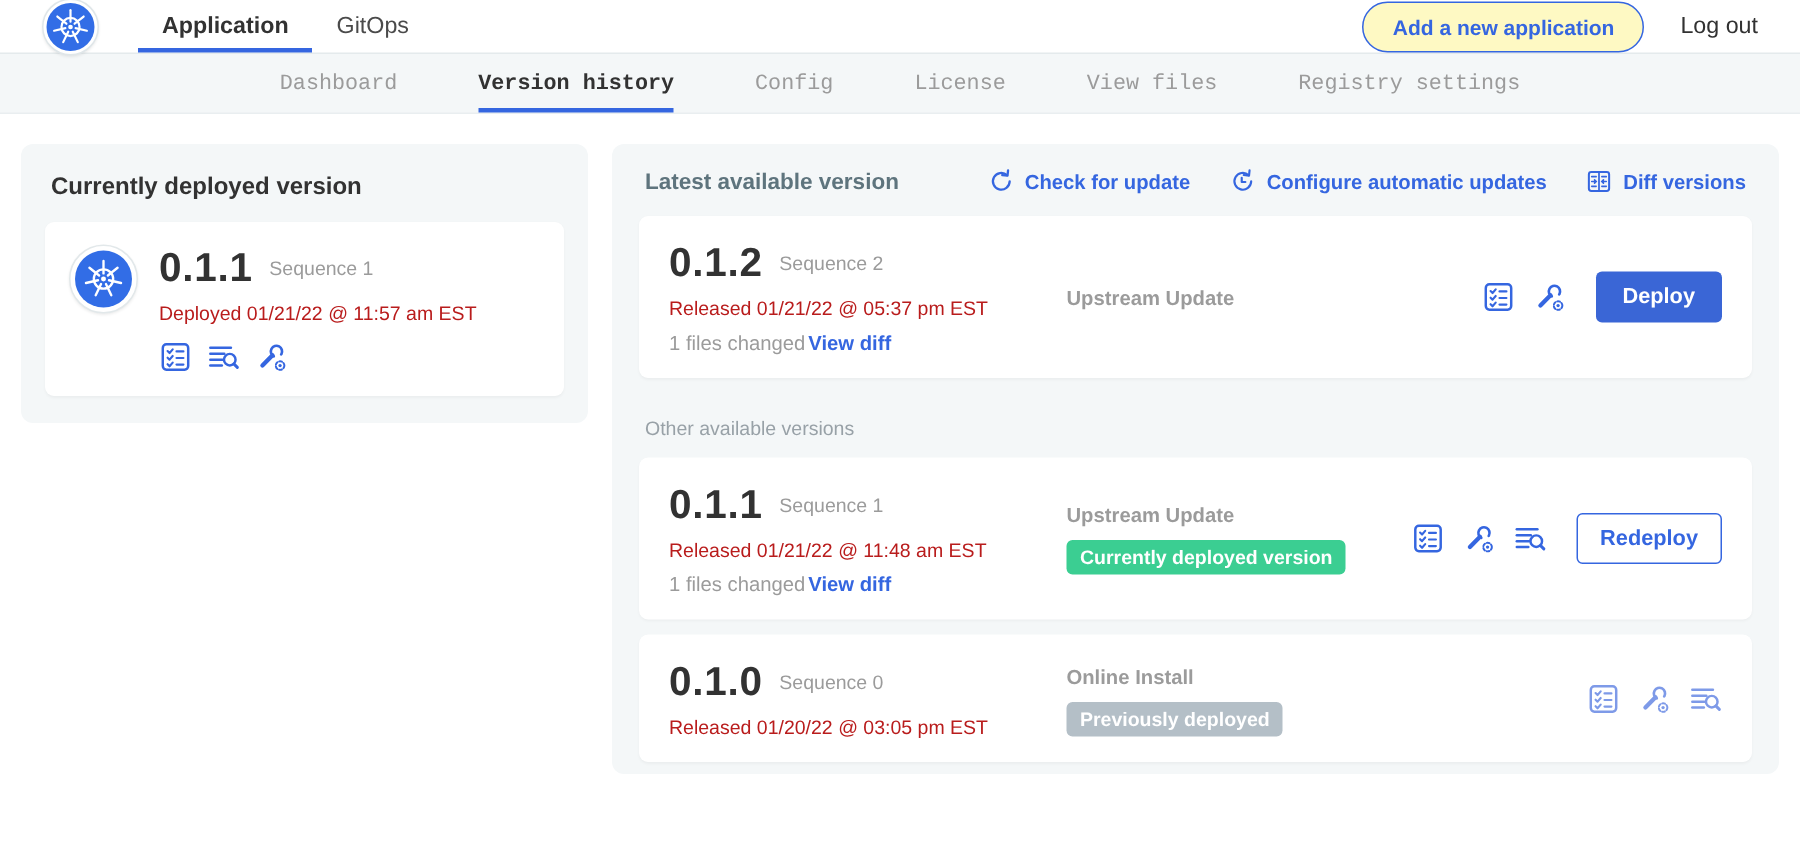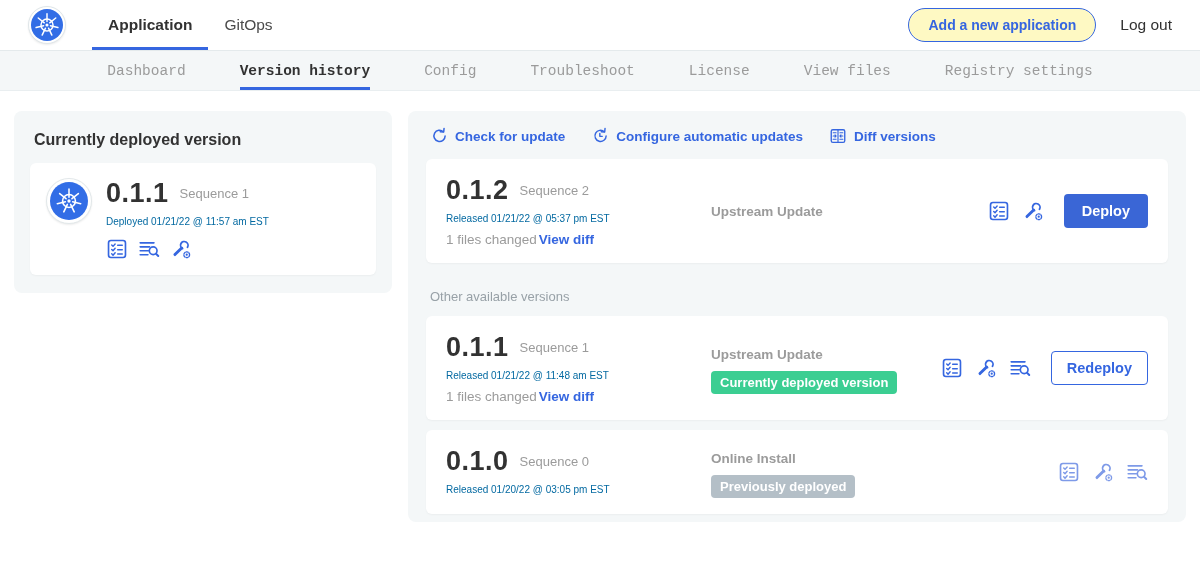--- a/index.html
+++ b/index.html
@@ -1,20 +1,20 @@
 <!DOCTYPE html>
 <html><head>
 <meta charset="utf-8">
 <style>
   * { margin:0; padding:0; box-sizing:border-box; }
   html,body { width:1200px; height:564px; background:#ffffff; overflow:hidden;
     font-family:"Liberation Sans","DejaVu Sans",sans-serif; color:#323232; }
 
   
-  .header { height:51px; background:#fff; display:flex; align-items:stretch;
+  .header { height:36px; background:#fff; display:flex; align-items:stretch;
     border-bottom:1px solid #e4eaec; padding:0 28px; }
   .logo-outer { width:38px; height:38px; border-radius:50%; background:#fff;
     border:1px solid #dfe6e9; display:flex; align-items:center; justify-content:center;
     align-self:center; box-shadow:0 1px 2px rgba(0,0,0,.08); }
   .logo-blue { width:32px; height:32px; border-radius:50%; background:#326de6;
     display:flex; align-items:center; justify-content:center; }
   .app-tabs { display:flex; margin-left:26px; }
   .app-tab { display:flex; align-items:center; padding:0 16px; font-size:15.5px;
     color:#4a4a4a; font-weight:500; cursor:pointer; border-bottom:3px solid transparent;
     padding-top:3px; }
@@ -44,21 +44,21 @@
     display:flex; gap:14px; box-shadow:0 1px 2px rgba(0,0,0,.04); }
   .k8s-outer { width:46px; height:46px; border-radius:50%; background:#fff;
     border:1px solid #e2e8ea; display:flex; align-items:center; justify-content:center;
     flex-shrink:0; box-shadow:0 1px 2px rgba(0,0,0,.08); }
   .k8s-blue { width:38px; height:38px; border-radius:50%; background:#326de6;
     display:flex; align-items:center; justify-content:center; }
 
   .ver-row { display:flex; align-items:center; gap:11px; }
   .ver-num { font-size:27px; font-weight:700; color:#323232; letter-spacing:.5px; }
   .ver-seq { font-size:13px; color:#9b9b9b; font-weight:500; }
-  .muted-line { font-size:10px; color:#0369a1; font-weight:500; margin-top:7px; }
+  .muted-line { font-size:13px; color:#b91c1c; font-weight:500; margin-top:7px; }
   .icon-row { display:flex; gap:10px; margin-top:11px; }
   .icon { width:22px; height:22px; color:#3566e0; cursor:pointer; display:inline-block; }
   .icon svg { width:100%; height:100%; display:block; }
   .icon.small { width:18px; height:18px; }
   .icon.light { color:#7e9ae8; }
 
   
   .avail-header { display:flex; align-items:center; justify-content:space-between;
     padding:2px 4px 0; margin-bottom:14px; }
   .avail-title { font-size:15px; font-weight:600; color:#5e747d; }
@@ -184,21 +184,20 @@
   <div class="header-right">
     <button class="btn-pill">Add a new application</button>
     <span class="logout">Log out</span>
   </div>
 </div>
 
 <div class="subnav">
   <div class="subnav-tab">Dashboard</div>
   <div class="subnav-tab active">Version history</div>
   <div class="subnav-tab">Config</div>
-  <div class="subnav-tab">Troubleshoot</div>
   <div class="subnav-tab">License</div>
   <div class="subnav-tab">View files</div>
   <div class="subnav-tab">Registry settings</div>
 </div>
 
 <div class="main">
 
   <div class="panel panel-left">
     <div class="panel-title-dark">Currently deployed version</div>
     <div class="deployed-card">
@@ -232,20 +231,21 @@
               </svg>
             </span>
         </div>
       </div>
     </div>
   </div>
 
   <div class="panel panel-right">
 
     <div class="avail-header">
+      <div class="avail-title">Latest available version</div>
       <div class="avail-actions">
         <span class="action-link">
           <span class="icon small">
             <svg>
                 <use href="#i-refresh"></use>
               </svg>
             </span>
           <span>Check for update</span>
         </span>
         <span class="action-link">

